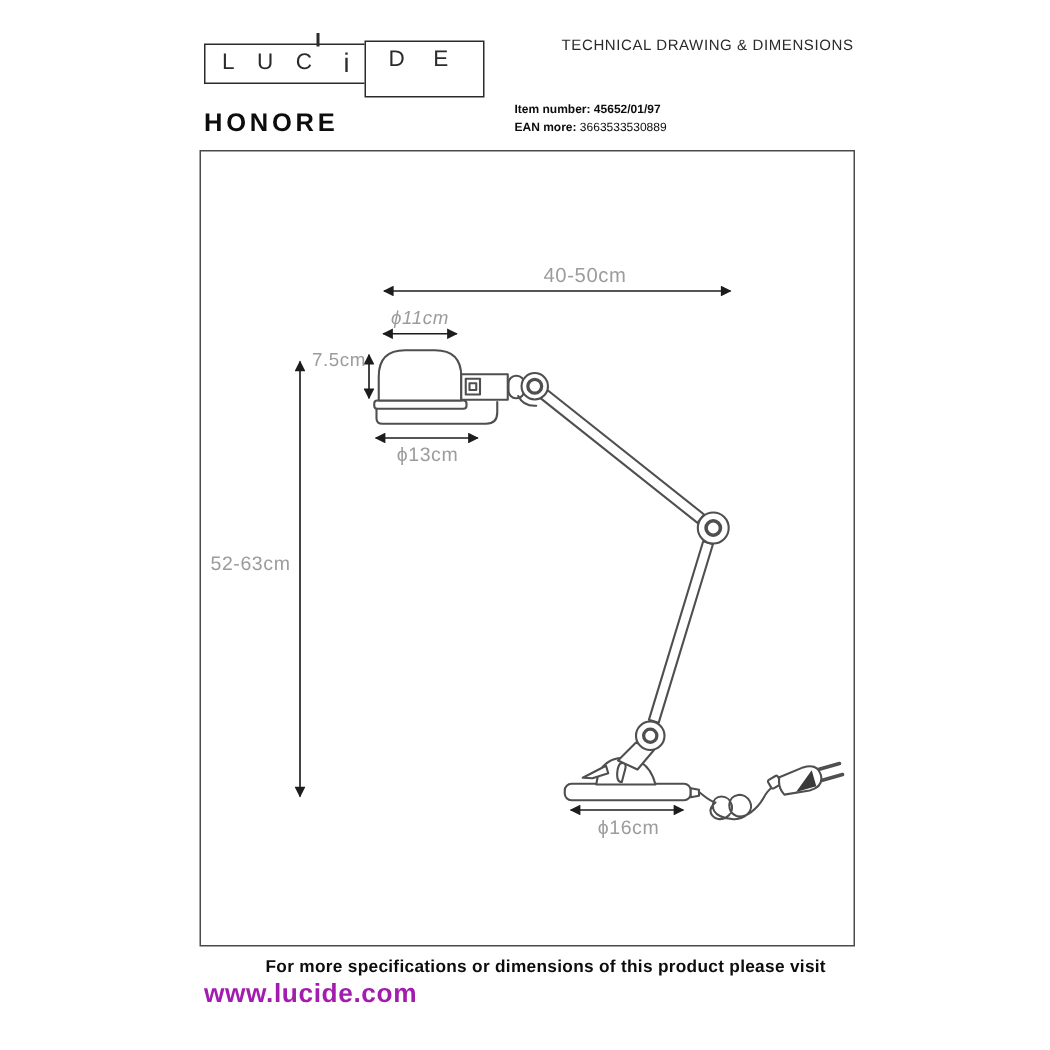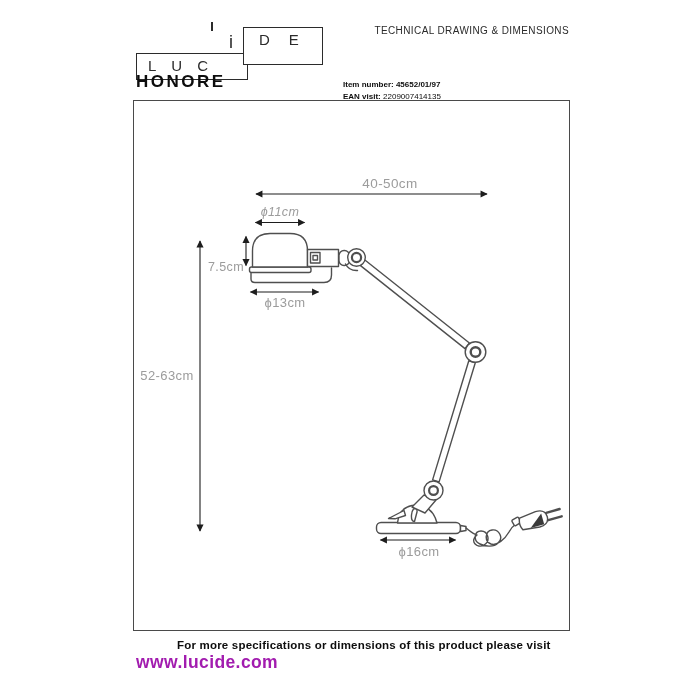--- a/index.html
+++ b/index.html
@@ -9,31 +9,31 @@
     overflow:hidden;
   }
   .abs{position:absolute;}
 
   
   .logo-box{position:absolute;border:1.6px solid #2b2b2b;box-sizing:border-box;background:#fff;}
   .logo-letters{
     display:block;font-size:15px;font-weight:300;color:#2b2b2b;
     line-height:24px;white-space:nowrap;
   }
-  .logo-left{left:136px;top:29px;width:112px;height:27px;margin-top:24px;}
+  .logo-left{left:136px;top:29px;width:112px;height:27px;}
   .logo-left .logo-letters{padding-left:11px;letter-spacing:15px;}
   .logo-right{left:243px;top:27px;width:80px;height:38px;}
   .logo-right .logo-letters{padding-left:15px;letter-spacing:19px;}
   .logo-i{left:229px;top:33px;font-size:18px;font-weight:300;color:#2b2b2b;line-height:1;z-index:3;}
   .logo-tick{left:211px;top:22px;width:2px;height:9px;background:#2b2b2b;z-index:3;}
 
   
   .doc-title{right:131px;top:25px;font-size:10px;letter-spacing:0.4px;color:#2a2a2a;}
   .product-name{left:136px;top:72px;font-size:17px;font-weight:bold;letter-spacing:2.5px;color:#0d0d0d;}
-  .codes{left:343px;top:67px;font-size:8px;line-height:12px;color:#0d0d0d;white-space:nowrap;margin-top:12px;}
+  .codes{left:343px;top:67px;font-size:8px;line-height:12px;color:#0d0d0d;white-space:nowrap;}
   .codes b{font-weight:bold;}
 
   
   .frame{left:133px;top:100px;width:437px;height:531px;border:1.5px solid #4a4a4a;box-sizing:border-box;background:#fff;}
   svg.draw{left:133px;top:100px;}
 
   
   .dim{
     position:absolute;color:#9c9c9c;font-size:13px;letter-spacing:0.4px;
     text-align:center;font-family:"Liberation Sans","DejaVu Sans",sans-serif;
@@ -54,21 +54,21 @@
     <span class="logo-letters">DE</span>
   </div>
   <span class="abs logo-i">i</span>
   <div class="abs logo-tick"></div>
 </div>
 
 <div class="abs doc-title">TECHNICAL DRAWING &amp; DIMENSIONS</div>
 <div class="abs product-name">HONORE</div>
 <div class="abs codes">
   <div><b>Item number:</b>&nbsp;<b>45652/01/97</b></div>
-  <div><b>EAN visit:</b>&nbsp;<span>2209007414135</span></div>
+  <div><b>EAN more:</b>&nbsp;<span>3663533530889</span></div>
 </div>
 
 <div class="abs frame"></div>
 
 <svg class="abs draw" width="437" height="531" viewBox="133 100 437 531" xmlns="http://www.w3.org/2000/svg">
   <defs>
     <marker id="ah" viewBox="0 0 10 10" refX="9" refY="5" markerWidth="8.5" markerHeight="6.5" orient="auto-start-reverse">
       <path d="M0,0 L10,5 L0,10 Z" fill="#1d1d1d"></path>
     </marker>
   </defs>
@@ -137,19 +137,19 @@
     <rect x="339" y="250.5" width="10.5" height="15" rx="5" fill="#ffffff"></rect>
     <path d="M345.5,264 Q349,271 357.5,270.5"></path>
 
     <circle cx="356.5" cy="257.5" r="8.8" fill="#ffffff"></circle>
     <circle cx="356.5" cy="257.5" r="4.6" fill="#ffffff" stroke-width="2.2"></circle>
   </g>
 </svg>
 
 <span class="dim" style="left:352px;top:176px;width:76px;font-size:13.5px;">40-50cm</span>
 <span class="dim" style="left:250px;top:205px;width:60px;font-size:12.5px;font-style:italic;">ϕ11cm</span>
-<span class="dim" style="left:202px;top:260px;width:42px;font-size:12.5px;text-align:right;">7.5cm</span>
+<span class="dim" style="left:202px;top:233px;width:42px;font-size:12.5px;text-align:right;">7.5cm</span>
 <span class="dim" style="left:254px;top:295px;width:62px;">ϕ13cm</span>
 <span class="dim" style="left:136px;top:368px;width:62px;">52-63cm</span>
 <span class="dim" style="left:388px;top:544px;width:62px;">ϕ16cm</span>
 
 <div class="abs footer-1">For more specifications or dimensions of this product please visit</div>
 <div class="abs footer-2">www.lucide.com</div>
 
 </body></html>

